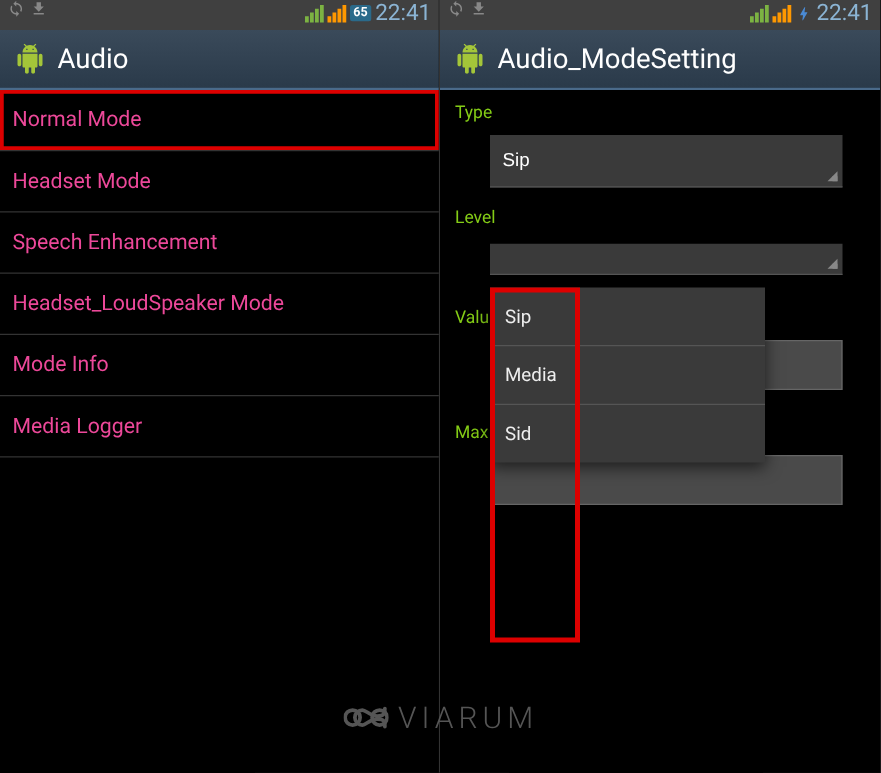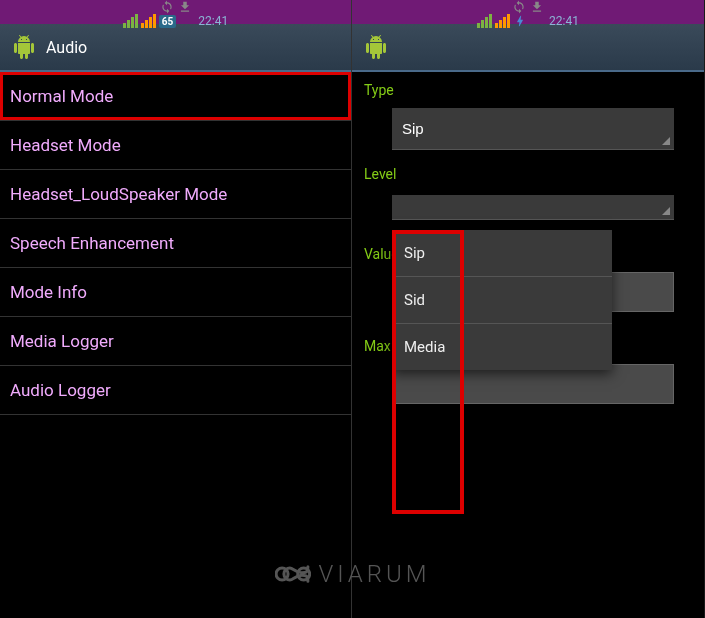--- a/index.html
+++ b/index.html
@@ -21,28 +21,27 @@
       height: 618px;
       background: #000;
       position: relative;
       border-right: 1px solid #333;
     }
     .phone:last-child { border-right: none; }
     
     
     .status-bar {
       height: 24px;
-      background: #701a75;
-      display: flex;
-      align-items: center;
+      background: #404040;
+      display: flex;
+      align-items: flex-start;
       justify-content: space-between;
       padding: 0 6px;
       font-size: 13px;
       color: #aaa;
-      flex-direction: column;
     }
     .status-left {
       display: flex;
       align-items: center;
       gap: 4px;
     }
     .status-right {
       display: flex;
       align-items: center;
       gap: 3px;
@@ -71,52 +70,52 @@
     .battery {
       background: #2a6a8a;
       color: #fff;
       font-size: 10px;
       padding: 1px 3px;
       border-radius: 2px;
       font-weight: bold;
     }
     .time {
       color: #8bb4d4;
-      font-size: 12px;
-      margin-left: 19px;
+      font-size: 18px;
+      margin-left: 0;
     }
     
     
     .title-bar {
       height: 48px;
       background: linear-gradient(#3a4a5a, #2a3a4a);
       display: flex;
       align-items: center;
       padding: 0 12px;
       gap: 10px;
       border-bottom: 2px solid #4a6a8a;
     }
     .title-text {
       color: #fff;
-      font-size: 16px;
+      font-size: 22px;
     }
     .android-icon {
       width: 24px;
       height: 24px;
     }
     
     
     .content {
       position: relative;
       height: calc(100% - 72px);
       background: #000;
     }
     .list-item {
       padding: 14px 10px;
-      color: #f0abfc;
+      color: #ec4899;
       font-size: 17px;
       border-bottom: 1px solid #333;
       position: relative;
     }
     .list-item.highlighted {
       box-shadow: inset 0 0 0 3px #d00;
     }
     
     
     .form-label {
@@ -246,25 +245,24 @@
       <span class="android-icon">
         <svg viewBox="0 0 24 24">
             <path fill="#a4c639" d="M6 18c0 .55.45 1 1 1h1v3.5c0 .83.67 1.5 1.5 1.5s1.5-.67 1.5-1.5V19h2v3.5c0 .83.67 1.5 1.5 1.5s1.5-.67 1.5-1.5V19h1c.55 0 1-.45 1-1V8H6v10zM3.5 8C2.67 8 2 8.67 2 9.5v7c0 .83.67 1.5 1.5 1.5S5 17.33 5 16.5v-7C5 8.67 4.33 8 3.5 8zm17 0c-.83 0-1.5.67-1.5 1.5v7c0 .83.67 1.5 1.5 1.5s1.5-.67 1.5-1.5v-7c0-.83-.67-1.5-1.5-1.5zm-4.97-5.84l1.3-1.3c.2-.2.2-.51 0-.71-.2-.2-.51-.2-.71 0l-1.48 1.48C13.85 1.23 12.95 1 12 1c-.96 0-1.86.23-2.66.63L7.85.15c-.2-.2-.51-.2-.71 0-.2.2-.2.51 0 .71l1.31 1.31C6.97 3.26 6 5.01 6 7h12c0-1.99-.97-3.75-2.47-4.84zM10 5H9V4h1v1zm5 0h-1V4h1v1z"></path>
           </svg>
       </span>
       <span class="title-text">Audio</span>
     </div>
     <div class="content" id="left-content">
         <div class="list-item highlighted">Normal Mode</div>
         <div class="list-item">Headset Mode</div>
+        <div class="list-item">Speech Enhancement</div>
         <div class="list-item">Headset_LoudSpeaker Mode</div>
-        <div class="list-item">Speech Enhancement</div>
         <div class="list-item">Mode Info</div>
         <div class="list-item">Media Logger</div>
-        <div class="list-item">Audio Logger</div>
       </div>
   </div>
 
   <div class="phone">
     <div class="status-bar">
       <div class="status-left">
         <span class="status-icon sync-icon">
           <svg viewBox="0 0 24 24">
               <path fill="#888" d="M12 4V1L8 5l4 4V6c3.3 0 6 2.7 6 6 0 1-.3 2-.7 2.8l1.5 1.5C19.5 15 20 13.6 20 12c0-4.4-3.6-8-8-8zm0 14c-3.3 0-6-2.7-6-6 0-1 .3-2 .7-2.8L5.2 7.7C4.5 9 4 10.4 4 12c0 4.4 3.6 8 8 8v3l4-4-4-4v3z"></path>
             </svg>
@@ -295,20 +293,21 @@
         </span>
         <span class="time">22:41</span>
       </div>
     </div>
     <div class="title-bar">
       <span class="android-icon">
         <svg viewBox="0 0 24 24">
             <path fill="#a4c639" d="M6 18c0 .55.45 1 1 1h1v3.5c0 .83.67 1.5 1.5 1.5s1.5-.67 1.5-1.5V19h2v3.5c0 .83.67 1.5 1.5 1.5s1.5-.67 1.5-1.5V19h1c.55 0 1-.45 1-1V8H6v10zM3.5 8C2.67 8 2 8.67 2 9.5v7c0 .83.67 1.5 1.5 1.5S5 17.33 5 16.5v-7C5 8.67 4.33 8 3.5 8zm17 0c-.83 0-1.5.67-1.5 1.5v7c0 .83.67 1.5 1.5 1.5s1.5-.67 1.5-1.5v-7c0-.83-.67-1.5-1.5-1.5zm-4.97-5.84l1.3-1.3c.2-.2.2-.51 0-.71-.2-.2-.51-.2-.71 0l-1.48 1.48C13.85 1.23 12.95 1 12 1c-.96 0-1.86.23-2.66.63L7.85.15c-.2-.2-.51-.2-.71 0-.2.2-.2.51 0 .71l1.31 1.31C6.97 3.26 6 5.01 6 7h12c0-1.99-.97-3.75-2.47-4.84zM10 5H9V4h1v1zm5 0h-1V4h1v1z"></path>
           </svg>
       </span>
+      <span class="title-text">Audio_ModeSetting</span>
     </div>
     <div class="content">
       <div class="form-label">Type</div>
       <div class="form-field-wrap">
         <button class="spinner">Sip</button>
       </div>
       <div class="form-label">Level</div>
       <div class="form-field-wrap">
         <button class="spinner"></button>
       </div>
@@ -316,22 +315,22 @@
       <div class="form-field-wrap">
         <div class="text-input"></div>
       </div>
       <div class="form-label" style="margin-top:10px">Max V</div>
       <div class="form-field-wrap">
         <div class="text-input"></div>
       </div>
 
       <div class="dropdown" id="dropdown">
           <div class="dropdown-item">Sip</div>
+          <div class="dropdown-item">Media</div>
           <div class="dropdown-item">Sid</div>
-          <div class="dropdown-item">Media</div>
         </div>
       <div class="dropdown-highlight"></div>
     </div>
   </div>
 </div>
 
 <div class="watermark">
   <svg class="watermark-icon" viewBox="0 0 60 30">
     <path fill="none" stroke="#555" stroke-width="5" d="M15 15c0-6 5-10 10-10s10 8 20 8 10-4 10-10M15 15c0 6 5 10 10 10s10-8 20-8 10 4 10 10" stroke-linecap="round"></path>
     <circle cx="12" cy="15" r="10" fill="none" stroke="#555" stroke-width="5"></circle>

